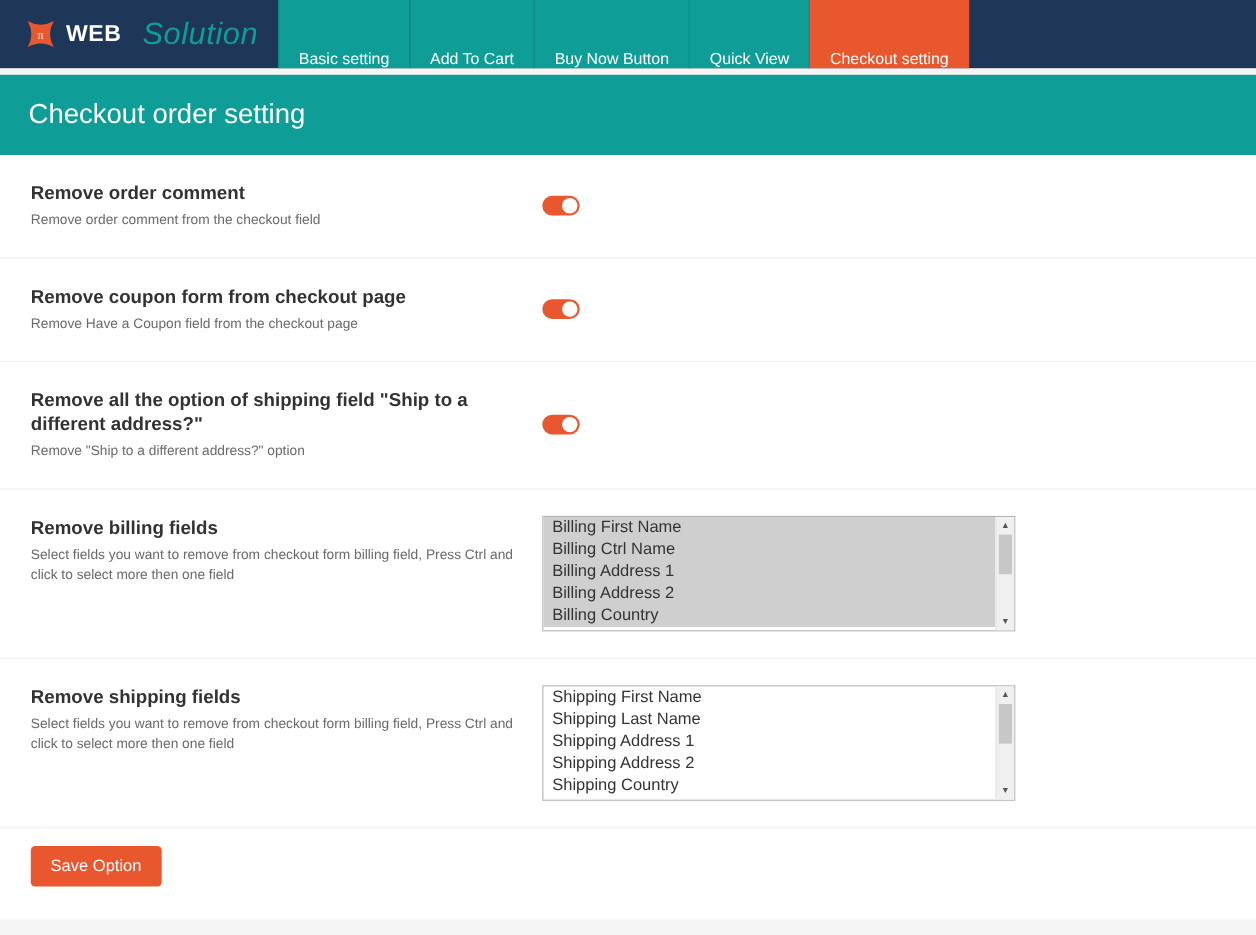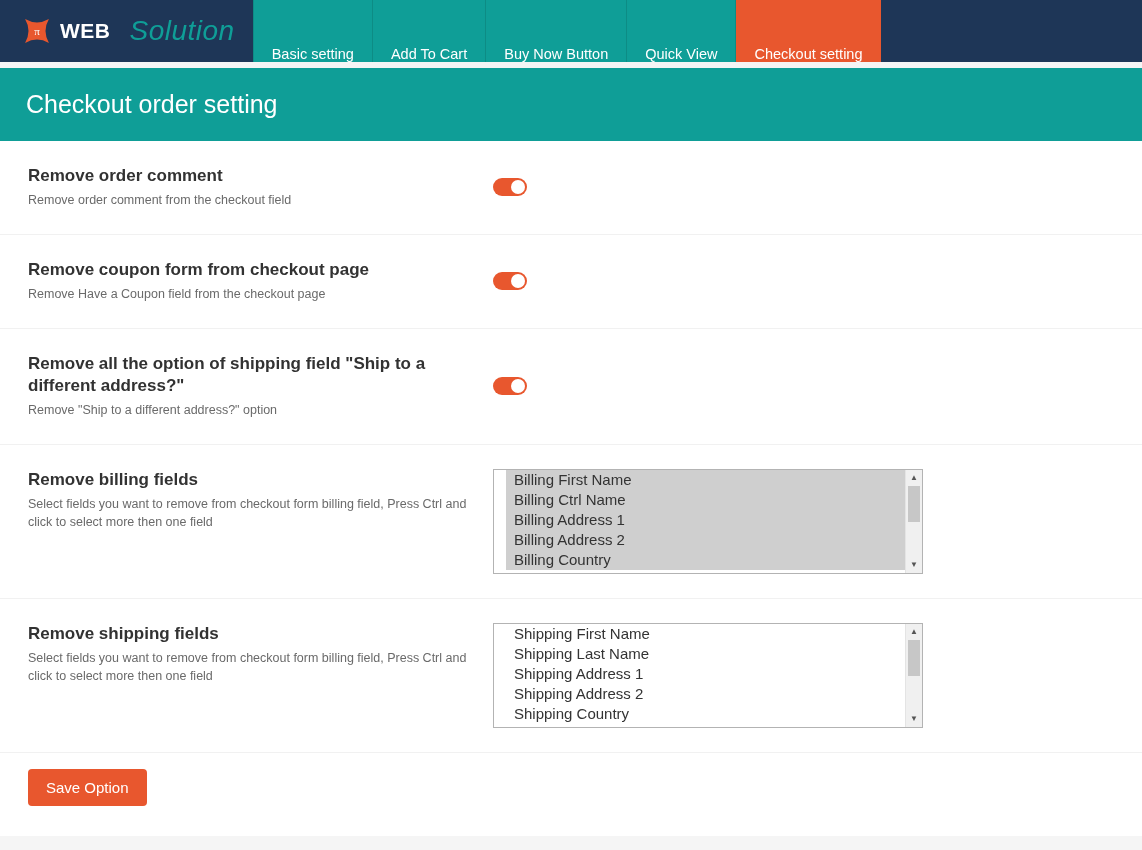--- a/index.html
+++ b/index.html
@@ -107,21 +107,20 @@
     background: #fff;
     border-radius: 50%;
   }
   .multiselect {
     flex: 1;
     max-width: 430px;
     border: 1px solid #b3b3b3;
     height: 105px;
     display: flex;
     background: #fff;
-    padding-left: 12px;
   }
   .multiselect.all-selected .opt { background: #cfcfcf; }
   .ms-body {
     flex: 1;
     overflow: hidden;
   }
   .opt {
     padding: 1.5px 8px;
     font-size: 15px;
     color: #333;

